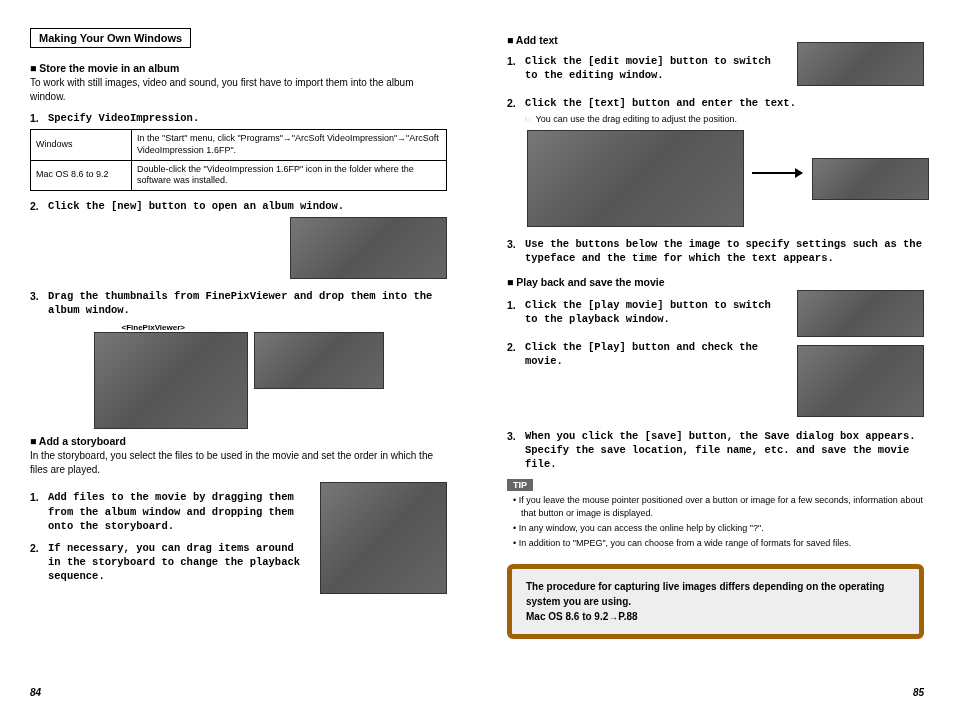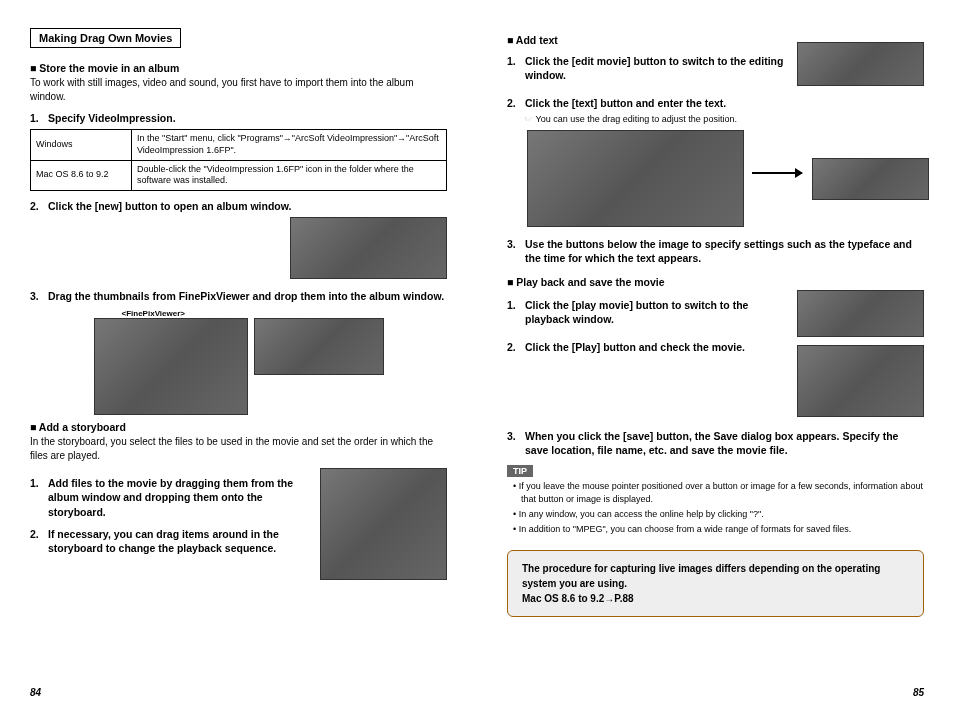--- a/index.html
+++ b/index.html
@@ -55,21 +55,21 @@
     margin: 0 0 6px 0;
   }
   .step {
     font-weight: bold;
     font-size: 10.5px;
     line-height: 1.35;
     margin: 8px 0 4px 0;
     display: flex;
   }
   .step .num { width: 18px; flex: 0 0 18px; }
-  .step .txt { flex: 1; }
+  .step .txt { flex: 1; font-family: Liberation Mono, monospace; }
 
   table.launch {
     border-collapse: collapse;
     width: 100%;
     margin: 4px 0 6px 0;
   }
   table.launch td {
     border: 1px solid #000;
     font-size: 9px;
     padding: 3px 5px;
@@ -122,31 +122,31 @@
   .tip-badge {
     background:#666; color:#fff; font-size:9px; font-weight:bold; padding:1px 6px; display:inline-block; margin-top:4px;
   }
   ul.tips {
     margin:3px 0 8px 14px; padding:0; font-size:9px; line-height:1.45;
   }
   ul.tips li { margin-bottom:2px; list-style: none; text-indent:-8px; }
   ul.tips li::before { content:"• "; }
 
   .info-box {
-    border:1px solid #a16207; background:#eee; border-radius:6px;
+    border:5px solid #a16207; background:#eee; border-radius:6px;
     padding:10px 14px; font-weight:bold; font-size:10px; line-height:1.5; margin-top:14px;
   }
 </style>
 </head>
 <body>
 
 <div class="spread">
 
   <div class="page page-left">
-    <div class="heading-box">Making Drag Own Movies</div>
+    <div class="heading-box">Making Your Own Windows</div>
 
     <div class="subhead">■ Store the movie in an album</div>
     <p class="bodytext">To work with still images, video and sound, you first have to import them into the album window.</p>
 
     <div class="step">
       <span class="num">1.</span>
       <span class="txt">Specify VideoImpression.</span>
     </div>
 
     <table class="launch">

